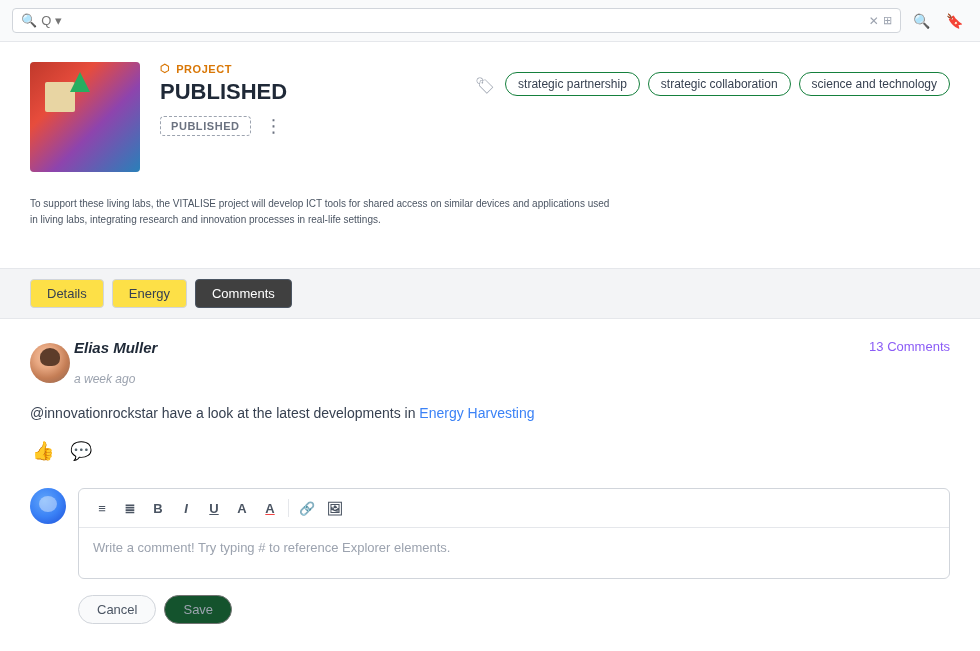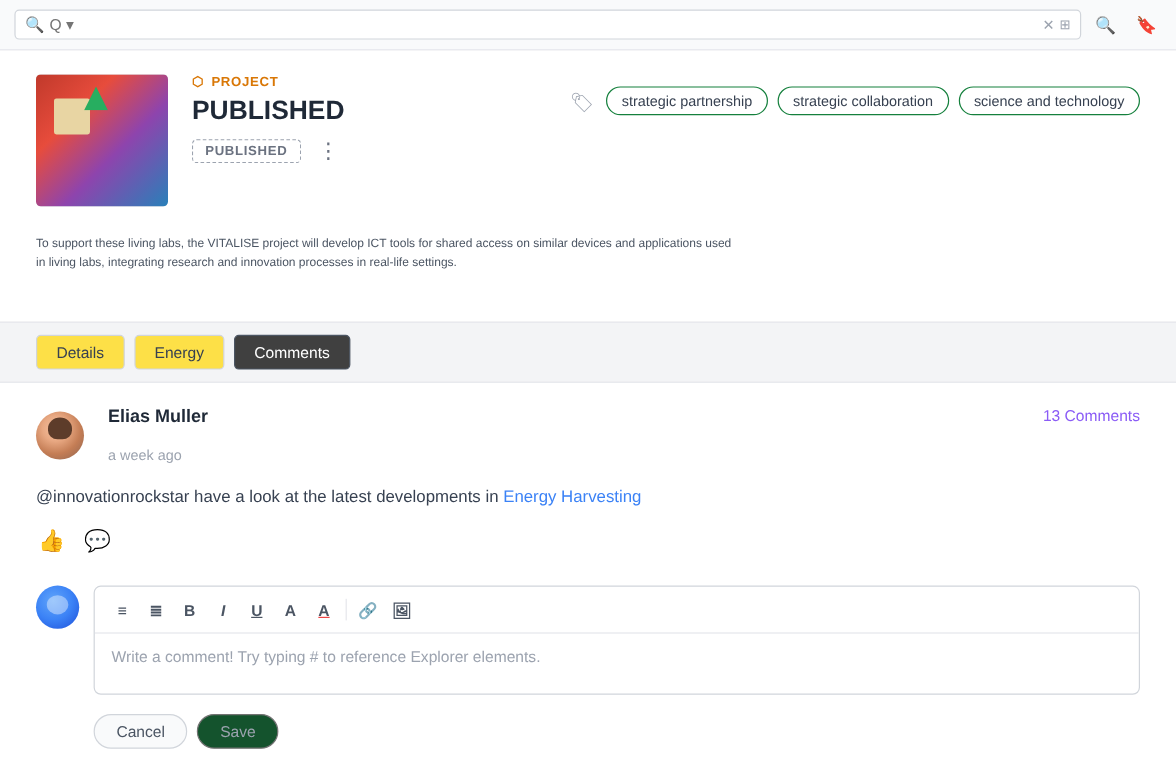--- a/index.html
+++ b/index.html
@@ -62,21 +62,21 @@
     
     .tabs-section { background: #f3f4f6; border-top: 1px solid #e5e7eb; border-bottom: 1px solid #e5e7eb; padding: 10px 30px; display: flex; gap: 8px; }
     .tab-btn {
       padding: 6px 16px; border-radius: 4px; border: 1px solid #d1d5db; font-size: 13px; cursor: pointer; background: #fde047; color: #374151;
     }
     .tab-btn.active { background: #404040; color: #fff; border-color: #4b5563; }
 
     
     .comments-section { padding: 20px 30px; }
     .comment-header { display: flex; align-items: flex-start; justify-content: space-between; margin-bottom: 16px; }
-    .comment-user { display: flex; align-items: center; gap: 20px; }
+    .comment-user { display: flex; align-items: center; gap: 4px; font-style: italic; }
     .avatar-elias {
       width: 40px; height: 40px; border-radius: 50%;
       background: radial-gradient(circle at 40% 35%, #f4c2a1 0%, #e8a882 30%, #c47d55 60%, #8B6350 100%);
       position: relative; overflow: hidden;
     }
     .avatar-elias::before {
       content: ''; position: absolute; top: 5px; left: 10px; width: 20px; height: 18px;
       background: #5d3c2a; border-radius: 50% 50% 40% 40%;
     }
     .user-name { font-size: 15px; font-weight: 600; color: #1f2937; }

